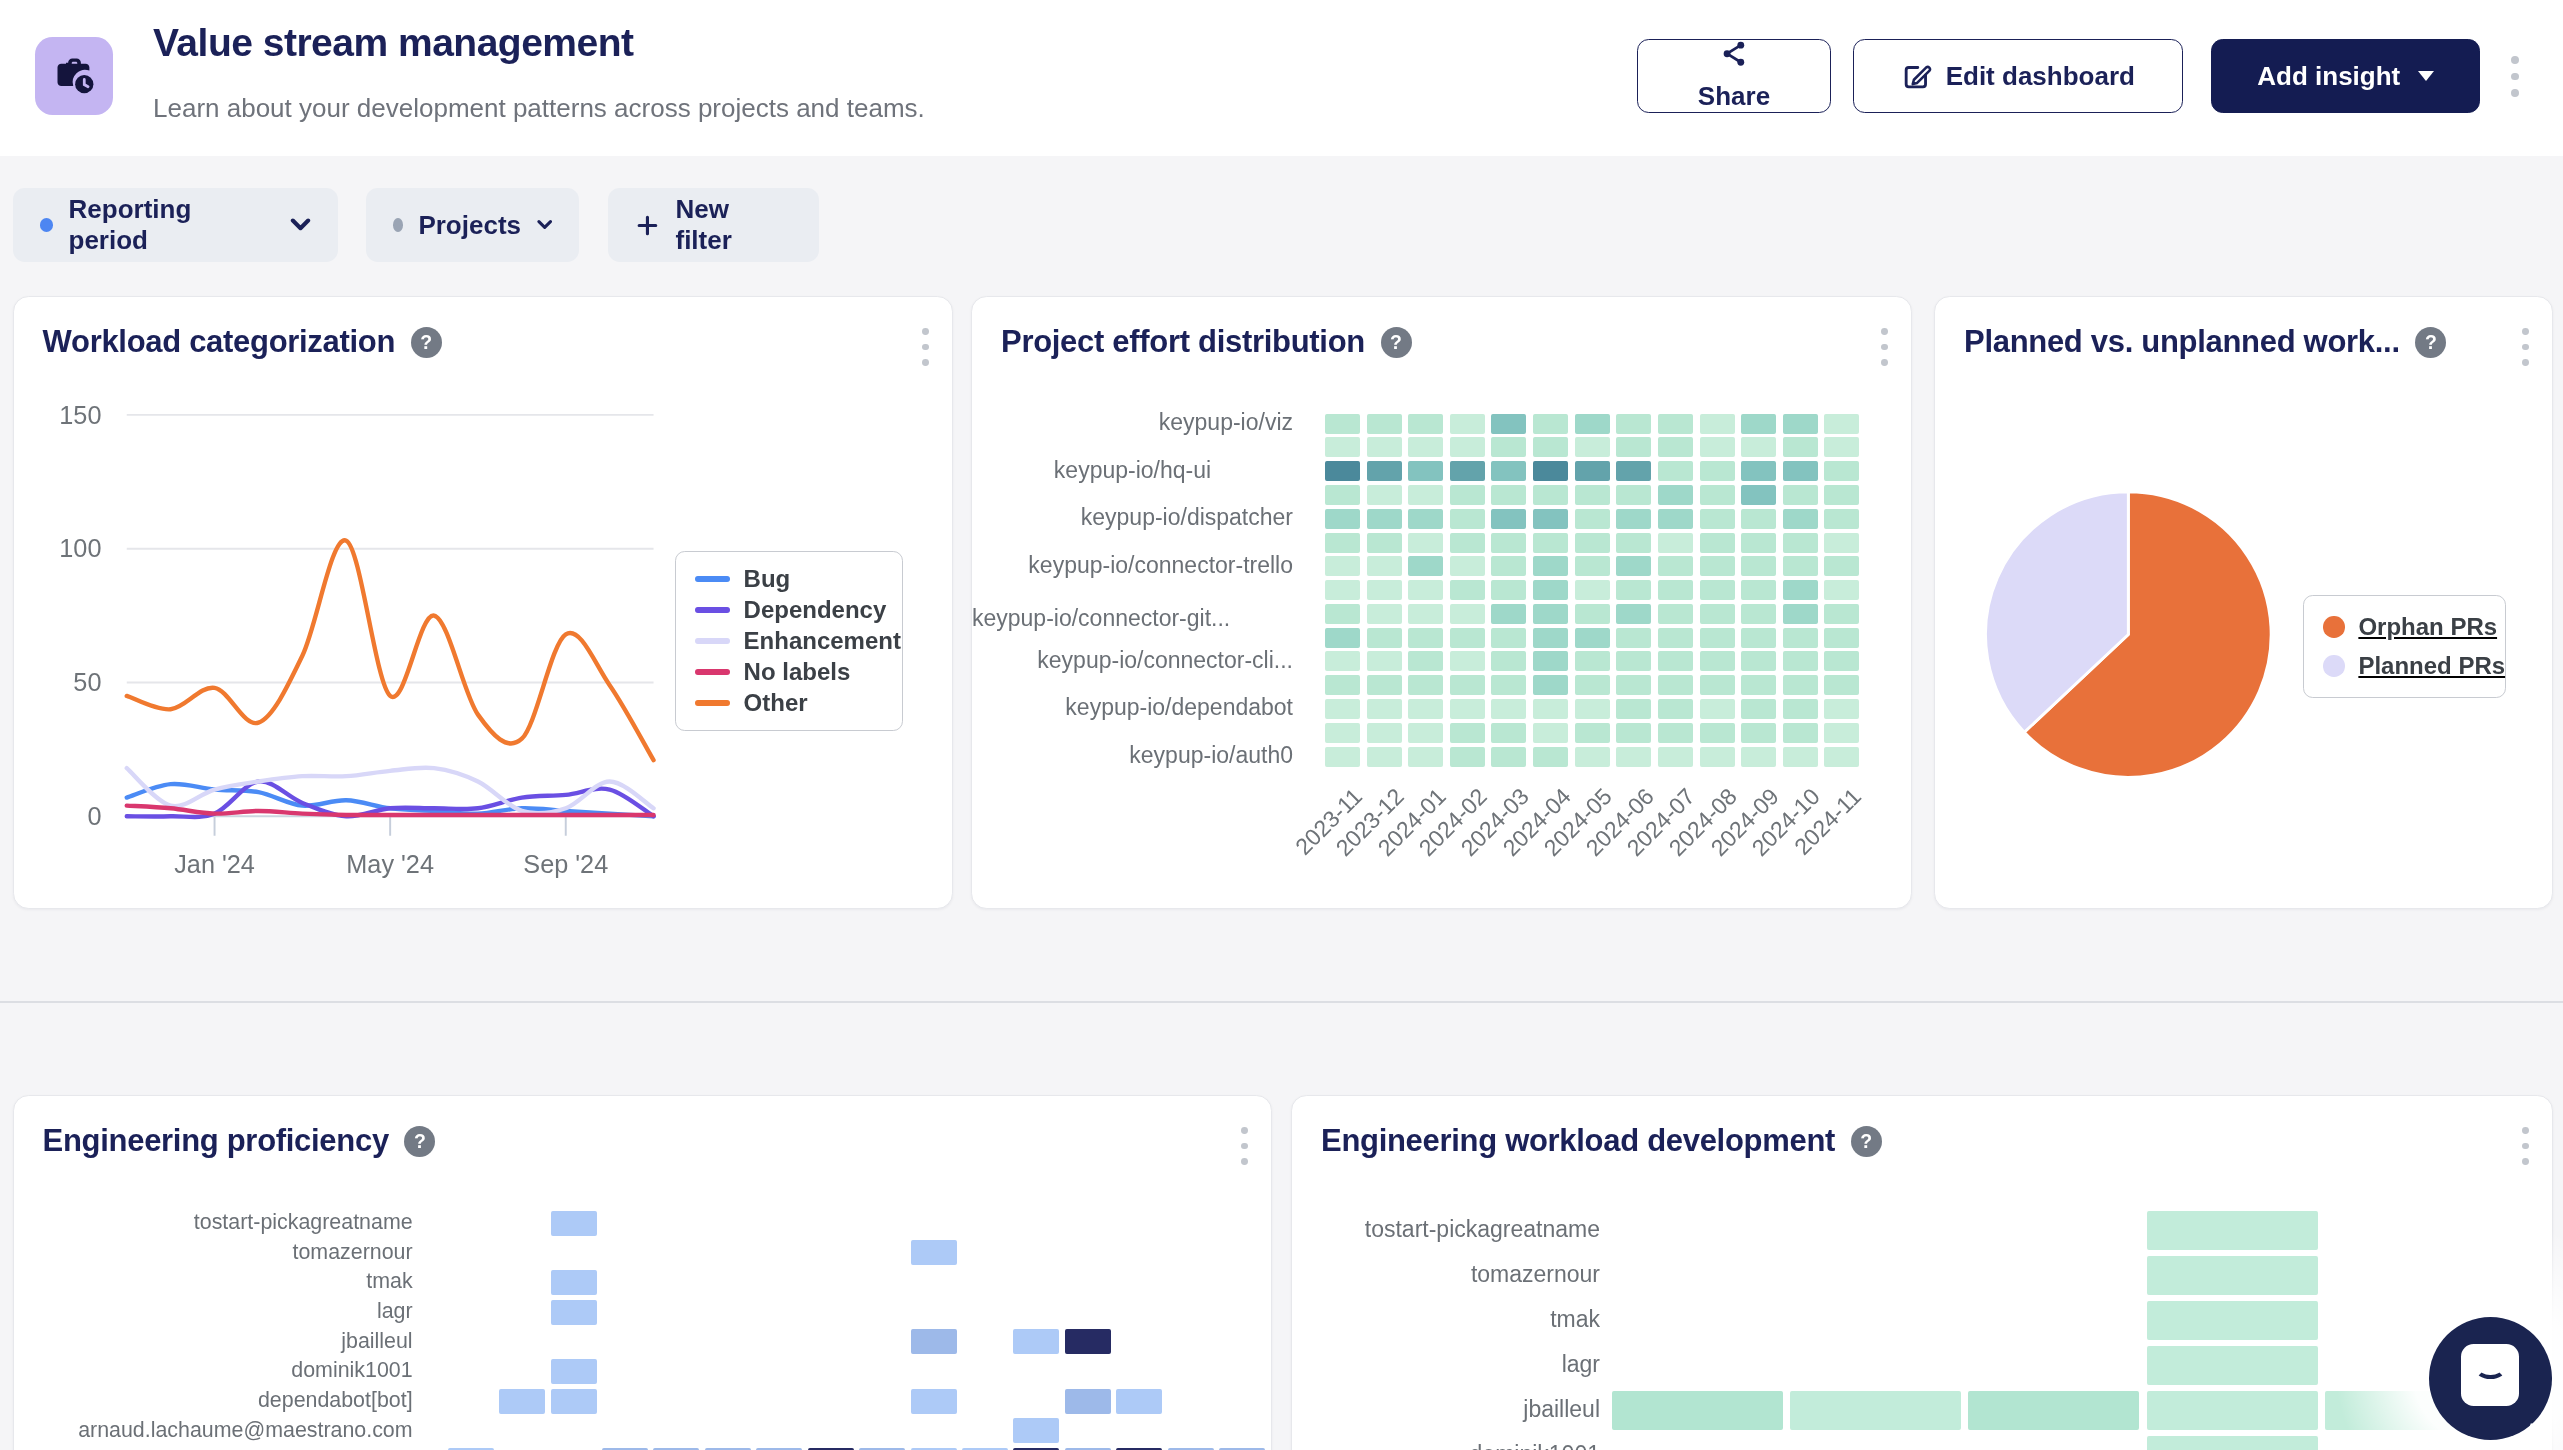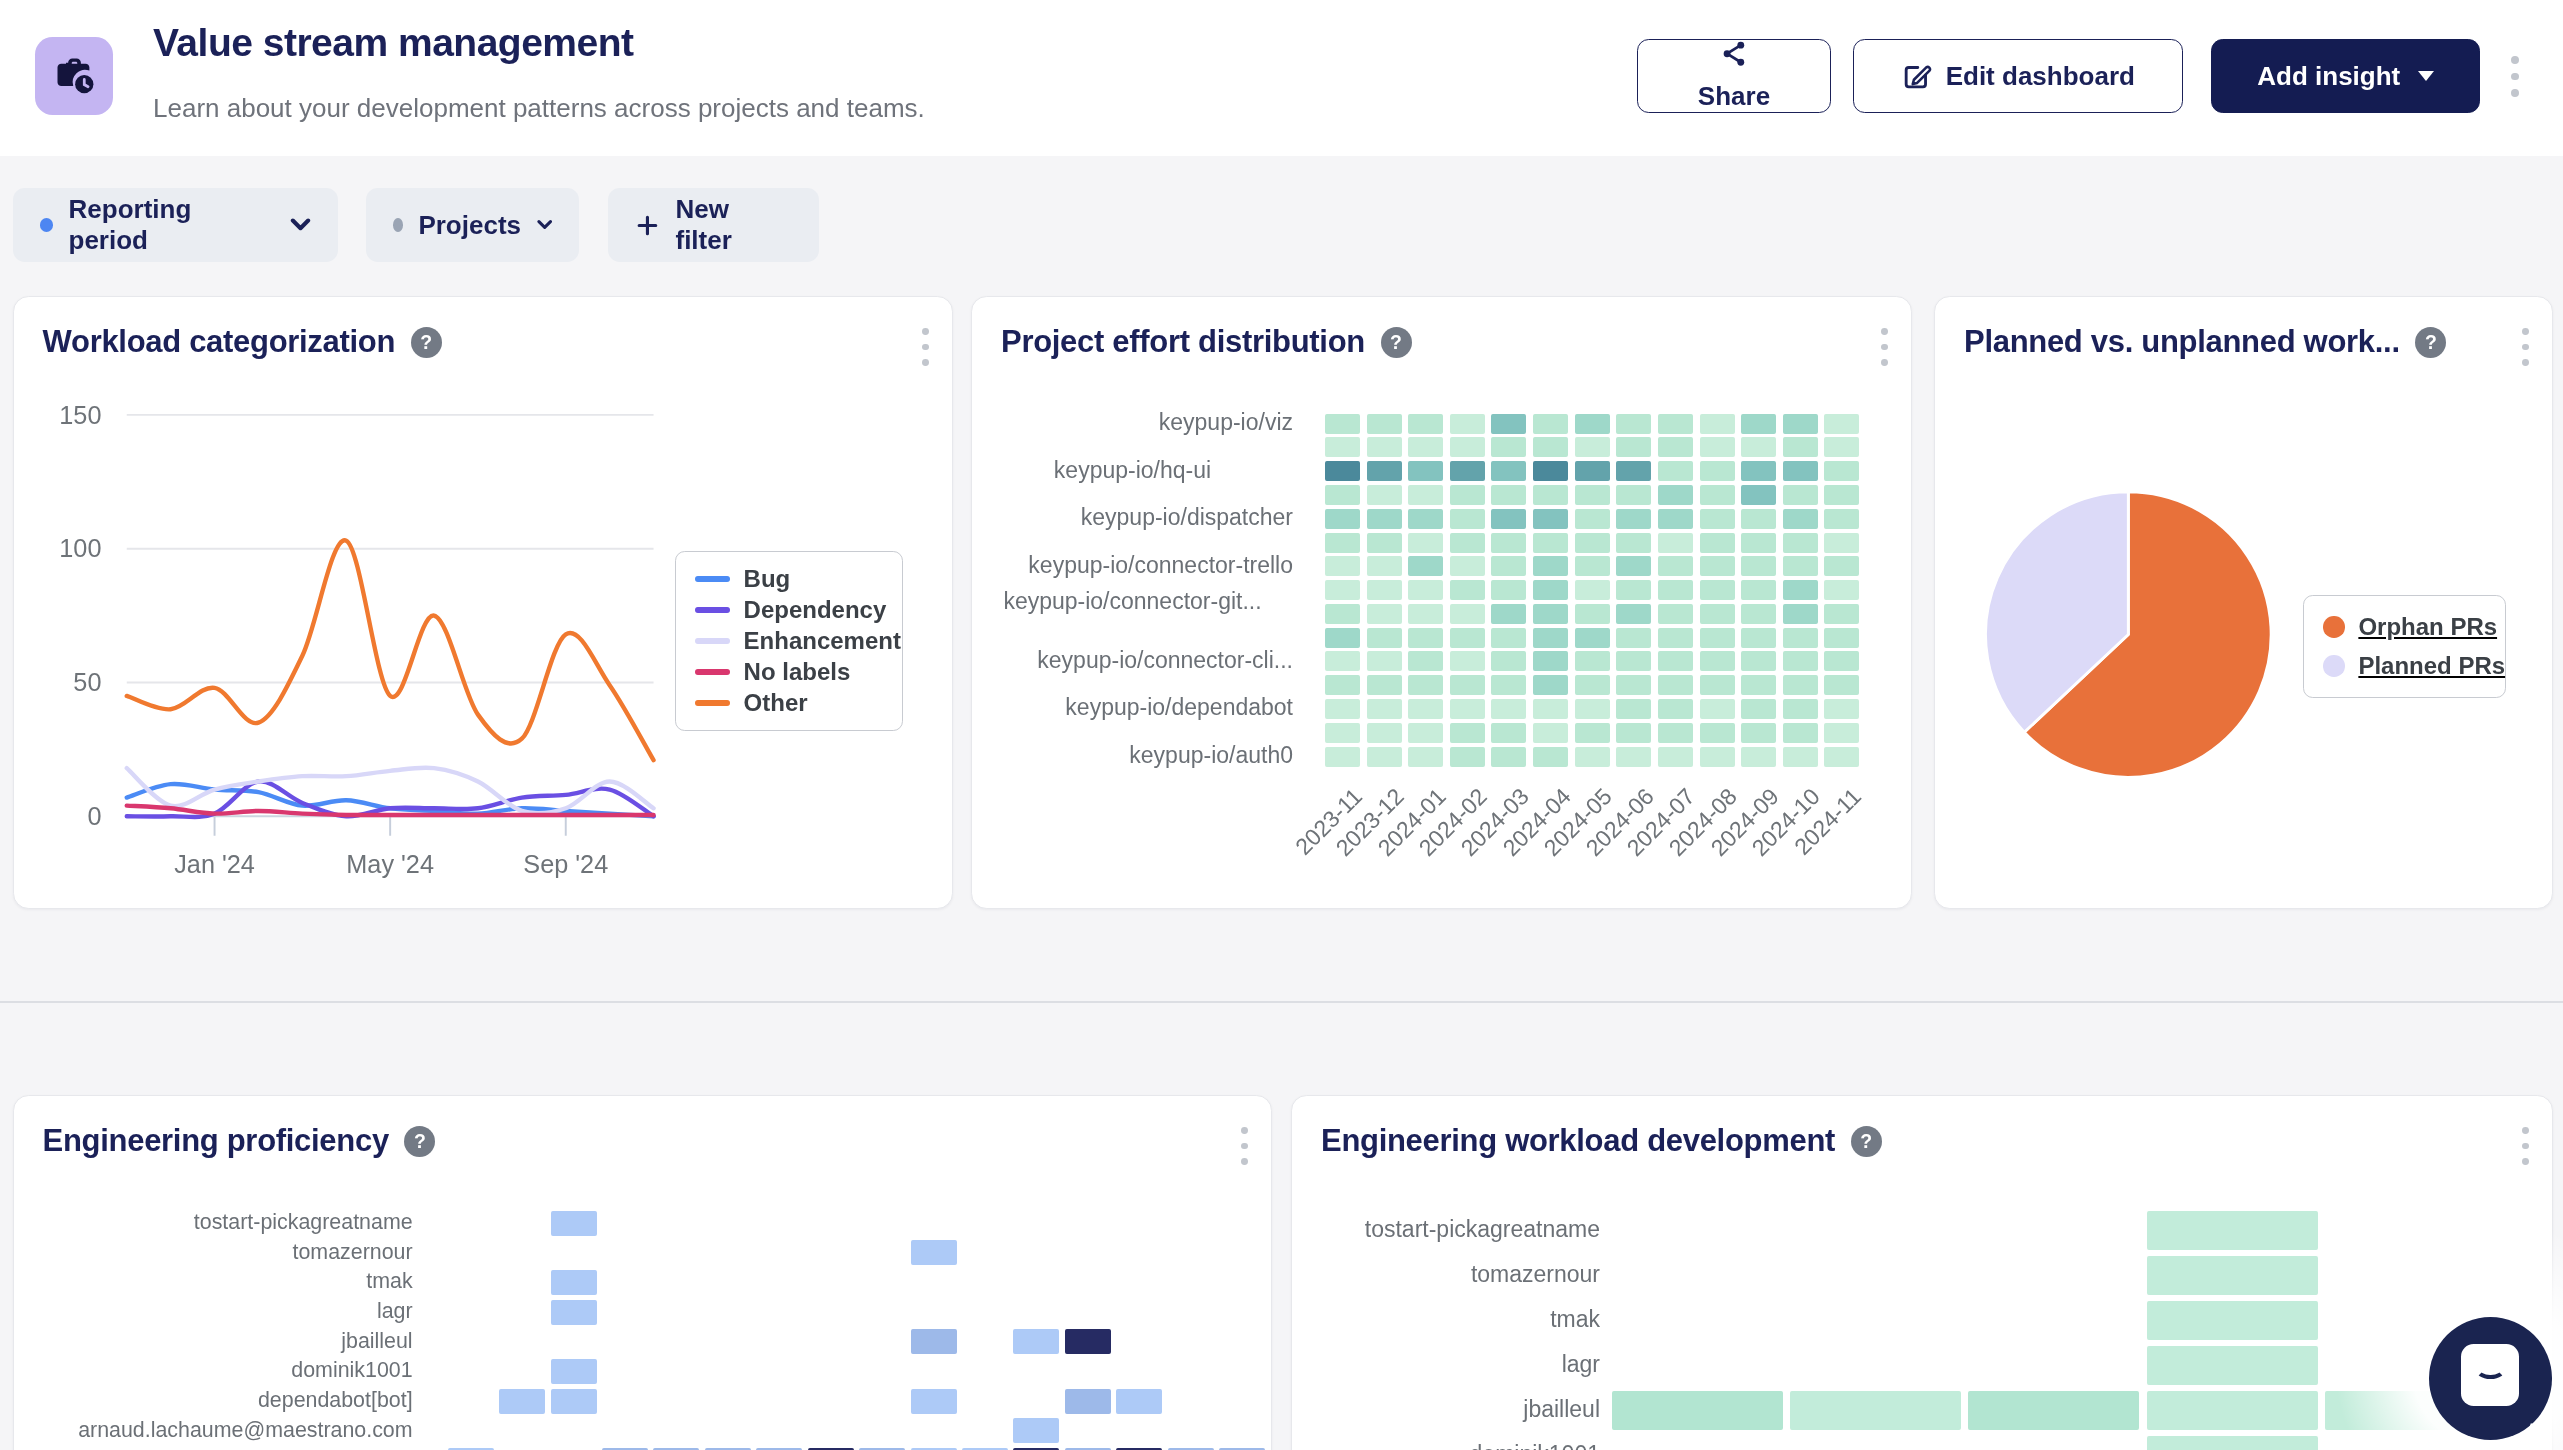--- a/index.html
+++ b/index.html
@@ -191,21 +191,21 @@
   <div class="kebab kebab-panel" style="position:absolute;">
       <i></i>
       <i></i>
       <i></i>
     </div>
   <div id="effort-heatmap" style="position:absolute; inset:0;">
       <div class="row-label" style="left:0; top:112px; width:321px; text-align:right; font-size:23px;">keypup-io/viz</div>
       <div class="row-label" style="left:0; top:160px; width:321px; text-align:center; font-size:23px;">keypup-io/hq-ui</div>
       <div class="row-label" style="left:0; top:207px; width:321px; text-align:right; font-size:23px;">keypup-io/dispatcher</div>
       <div class="row-label" style="left:0; top:255px; width:321px; text-align:right; font-size:23px;">keypup-io/connector-trello</div>
-      <div class="row-label" style="left:0; top:291px; width:321px; text-align:center; font-size:23px;">keypup-io/connector-git...</div>
+      <div class="row-label" style="left:0; top:308px; width:321px; text-align:left; font-size:23px;">keypup-io/connector-git...</div>
       <div class="row-label" style="left:0; top:350px; width:321px; text-align:right; font-size:23px;">keypup-io/connector-cli...</div>
       <div class="row-label" style="left:0; top:397px; width:321px; text-align:right; font-size:23px;">keypup-io/dependabot</div>
       <div class="row-label" style="left:0; top:445px; width:321px; text-align:right; font-size:23px;">keypup-io/auth0</div>
       <div class="hm-cell" style="left:353px; top:117px; width:35px; height:19.6px; background:#b9e7d2;"></div>
       <div class="hm-cell" style="left:395px; top:117px; width:35px; height:19.6px; background:#b9e7d2;"></div>
       <div class="hm-cell" style="left:436px; top:117px; width:35px; height:19.6px; background:#b9e7d2;"></div>
       <div class="hm-cell" style="left:478px; top:117px; width:35px; height:19.6px; background:#c8edda;"></div>
       <div class="hm-cell" style="left:519px; top:117px; width:35px; height:19.6px; background:#83c3bf;"></div>
       <div class="hm-cell" style="left:561px; top:117px; width:35px; height:19.6px; background:#b9e7d2;"></div>
       <div class="hm-cell" style="left:603px; top:117px; width:35px; height:19.6px; background:#9ed8c9;"></div>

